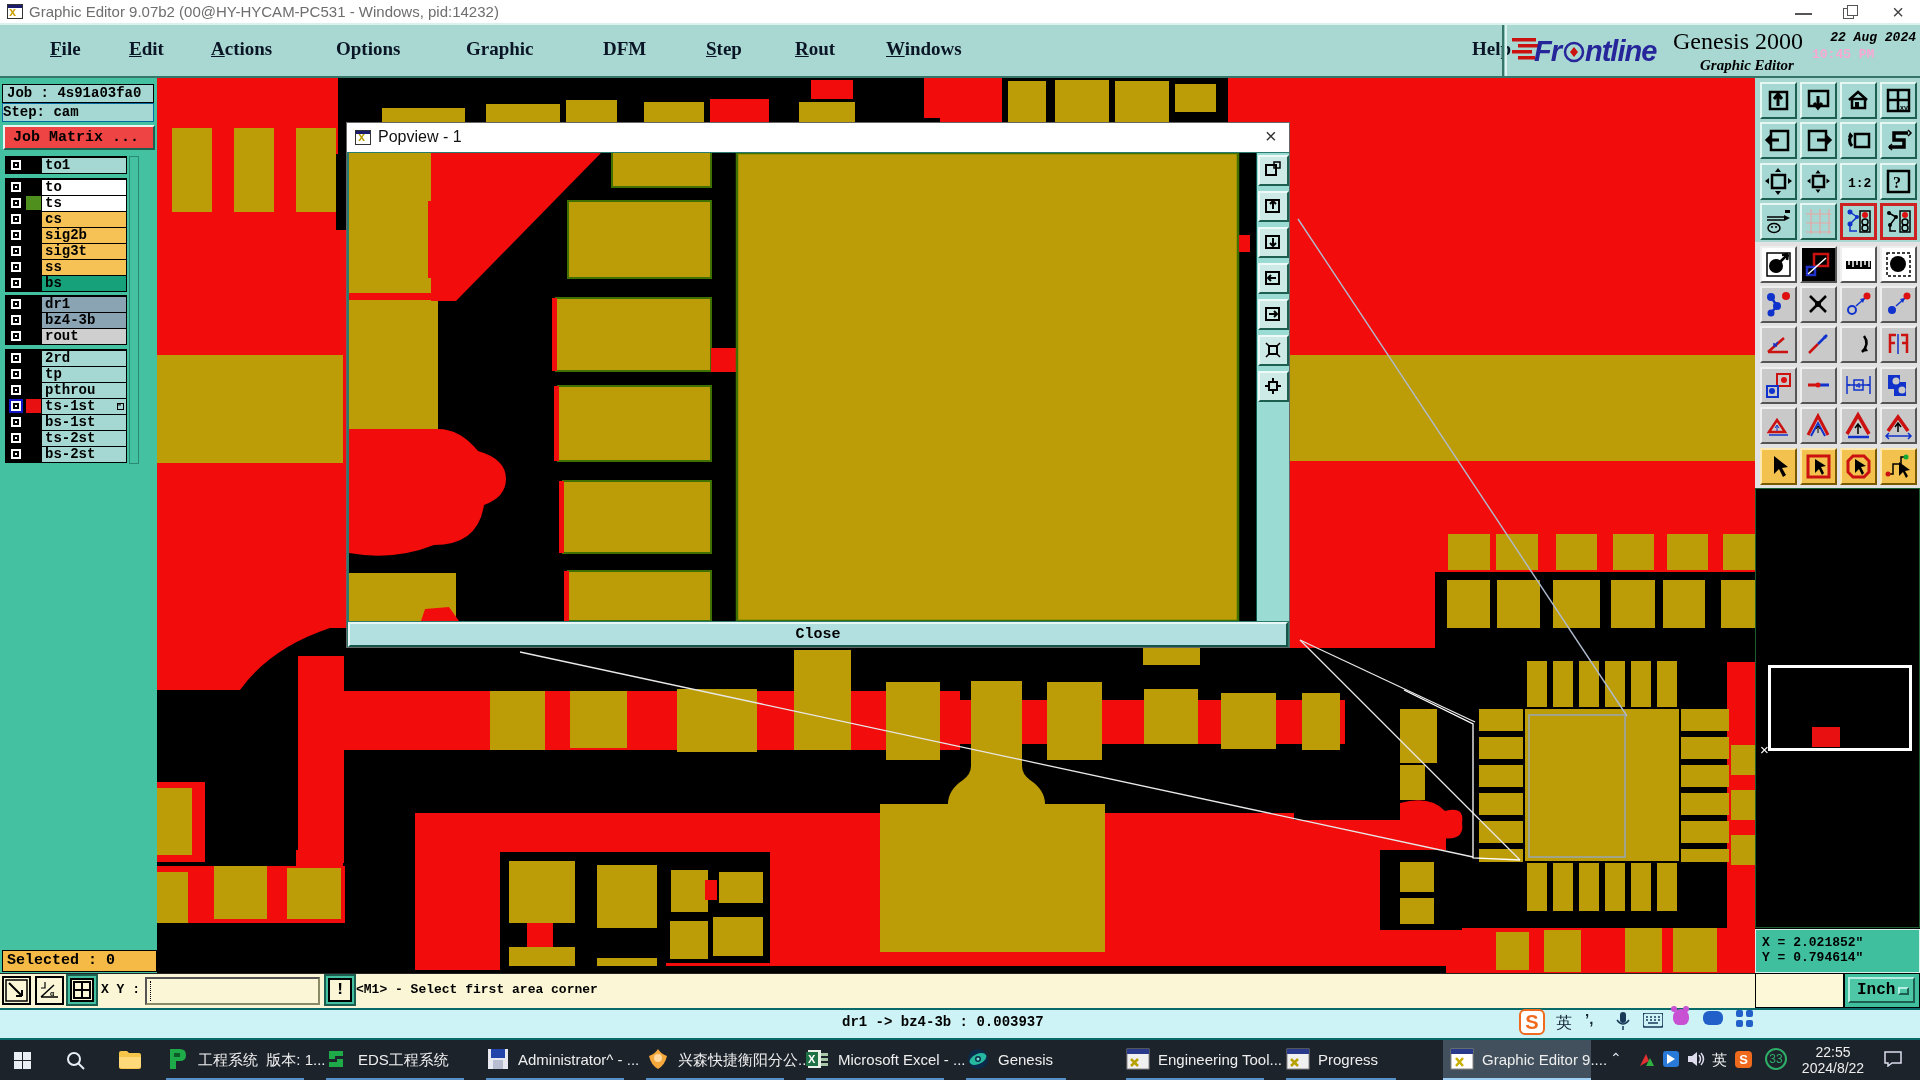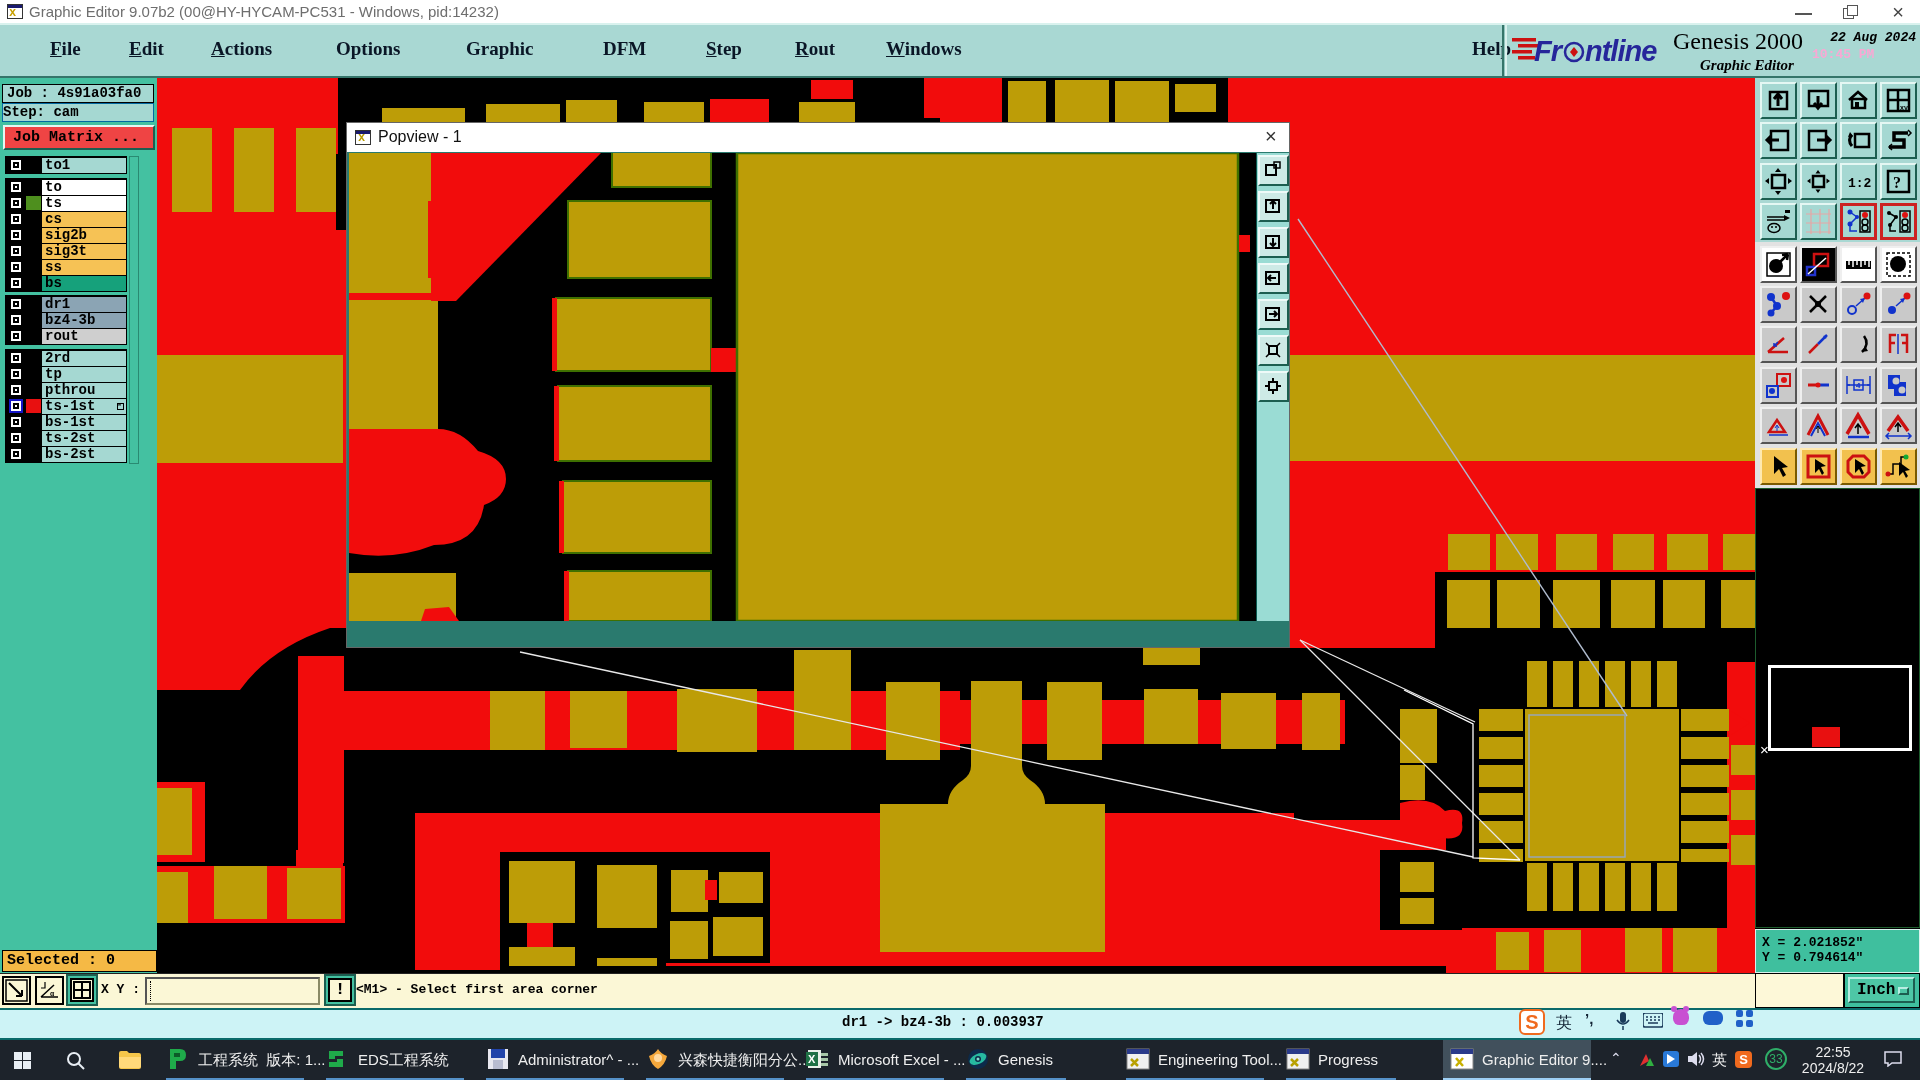--- a/index.html
+++ b/index.html
@@ -518,20 +518,21 @@
         </svg>
       </div>
     <div class="pvb" style="top:218px">
         <svg width="18" height="18" viewBox="0 0 18 18">
           <rect x="5" y="5" width="8" height="8" fill="none" stroke="#000" stroke-width="2"></rect>
           <path d="M9,1 L9,4 M9,14 L9,17 M1,9 L4,9 M14,9 L17,9" stroke="#000" stroke-width="2"></path>
         </svg>
       </div>
   </div>
 
+  <div class="abs mono" style="left:1px;top:499px;width:940px;height:25px;background:#b2dfdf;border-top:2px solid #e8f8f6;border-left:2px solid #e8f8f6;border-bottom:2px solid #15544a;border-right:2px solid #15544a;font-size:15px;text-align:center;line-height:21px">Close</div>
 </div>
 
 <div id="toolbar" class="abs" style="left:1755px;top:78px;width:165px;height:468px;background:#a9d8d3">
 
 <div class="abs" style="left:0;top:164px;width:165px;height:246px;background:#e2e2e2"></div>
 <style>
 .tb{position:absolute;width:37px;height:37px;border-top:2px solid #e4f7f3;border-left:2px solid #e4f7f3;border-bottom:2px solid #1c5e50;border-right:2px solid #1c5e50;background:#a5d8d2}
 .tb svg{position:absolute;left:2px;top:2px}
 .tbg{background:#c9c9c9;border-color:#efefef #555 #555 #efefef}
 .tbo{background:#f2c14e;border-color:#ffe9b0 #7a5a00 #7a5a00 #ffe9b0}

